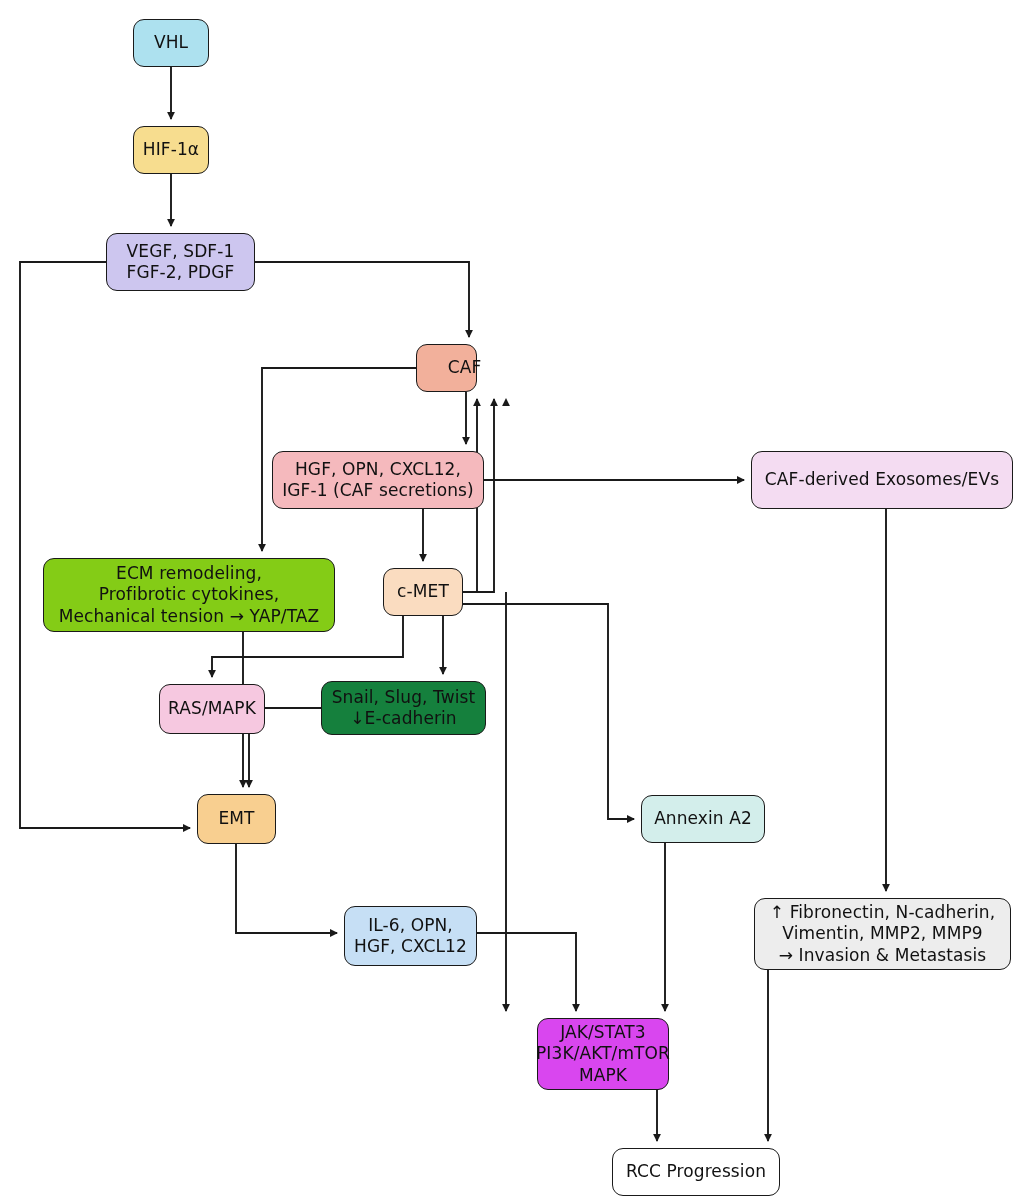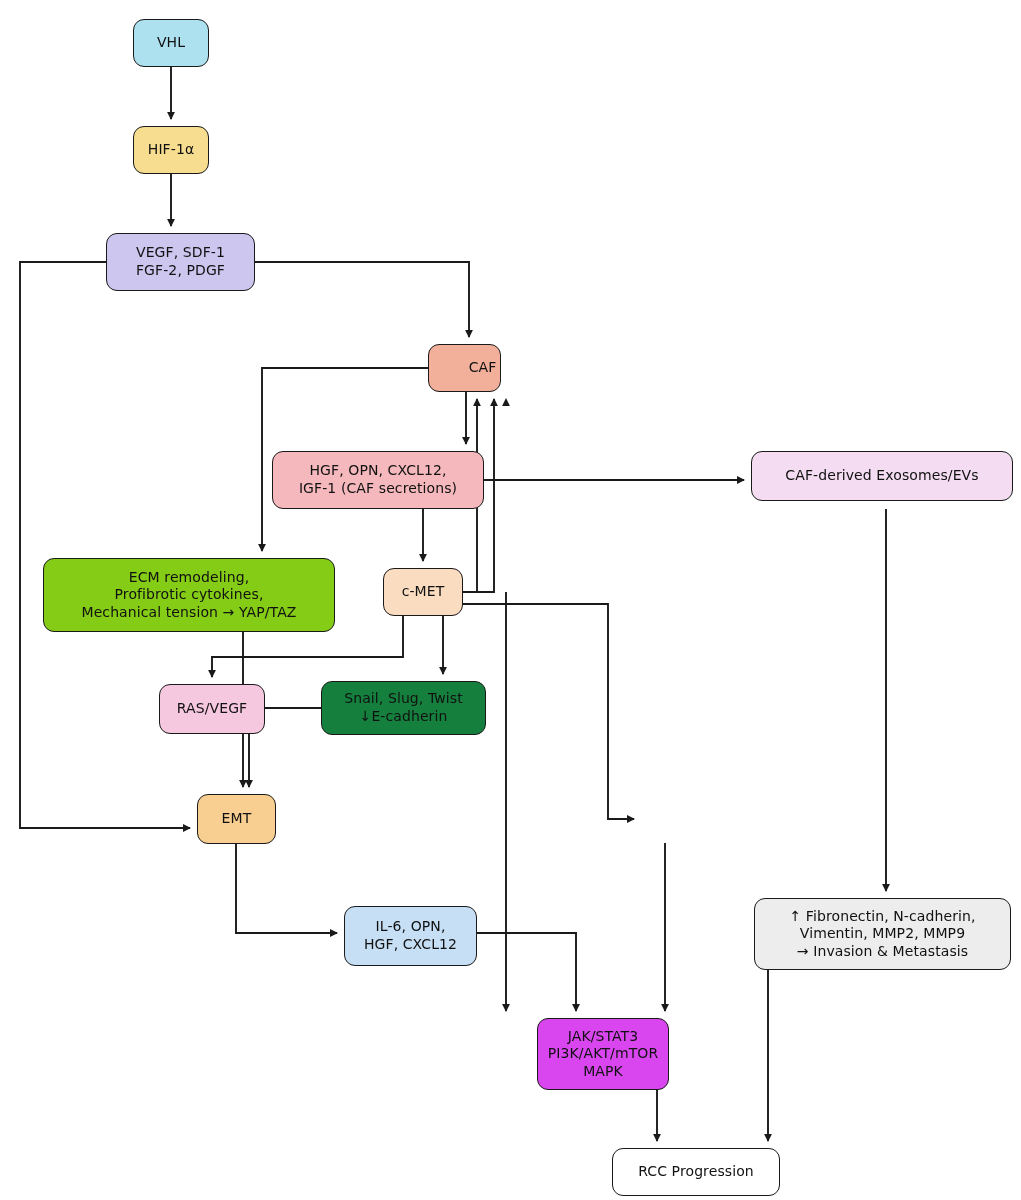--- a/index.html
+++ b/index.html
@@ -9,21 +9,21 @@
   .node{
     position:absolute;
     box-sizing:border-box;
     border:1.6px solid #1a1a1a;
     border-radius:11px;
     display:flex;
     align-items:center;
     justify-content:center;
     text-align:center;
     color:#111111;
-    font-size:14px;
+    font-size:17px;
     line-height:1.26;
     letter-spacing:0.1px;
     white-space:pre-line;
     padding:2px 8px;
     z-index:5;
   }
 </style>
 </head>
 <body>
 
@@ -86,40 +86,41 @@
     </g>
   </svg>
 
   <div class="node" style="left:133px;top:19px;width:76px;height:48px;background:#ade1ef;">VHL</div>
 
   <div class="node" style="left:133px;top:126px;width:76px;height:48px;background:#f7dd8f;">HIF-1α</div>
 
   <div class="node" style="left:106px;top:233px;width:149px;height:58px;background:#cdc6ef;">VEGF, SDF-1
 FGF-2, PDGF</div>
 
-  <div class="node" style="left:428px;top:344px;width:73px;height:48px;background:#f2b09b;padding-left:44px;">CAF</div>
+  <div class="node" style="left:416px;top:344px;width:61px;height:48px;background:#f2b09b;padding-left:44px;">CAF</div>
 
   <div class="node" style="left:272px;top:451px;width:212px;height:58px;background:#f5b9bd;">HGF, OPN, CXCL12,
 IGF-1 (CAF secretions)</div>
 
-  <div class="node" style="left:751px;top:451px;width:262px;height:50px;background:#f4dcf2;">CAF-derived Exosomes/EVs</div>
+  <div class="node" style="left:751px;top:451px;width:262px;height:58px;background:#f4dcf2;">CAF-derived Exosomes/EVs</div>
 
   <div class="node" style="left:43px;top:558px;width:292px;height:74px;background:#84cc16;">ECM remodeling,
 Profibrotic cytokines,
 Mechanical tension → YAP/TAZ</div>
 
   <div class="node" style="left:383px;top:568px;width:80px;height:48px;background:#fadcc0;">c-MET</div>
 
-  <div class="node" style="left:159px;top:684px;width:106px;height:50px;background:#f6c8e0;">RAS/VEGF</div>
+  <div class="node" style="left:159px;top:684px;width:106px;height:50px;background:#f6c8e0;">RAS/MAPK</div>
 
   <div class="node" style="left:321px;top:681px;width:165px;height:54px;background:#15803d;">Snail, Slug, Twist
 ↓E-cadherin</div>
 
   <div class="node" style="left:197px;top:794px;width:79px;height:50px;background:#f8cf90;">EMT</div>
 
+  <div class="node" style="left:641px;top:795px;width:124px;height:48px;background:#d3eeeb;">Annexin A2</div>
 
   <div class="node" style="left:344px;top:906px;width:133px;height:60px;background:#c6dff5;">IL-6, OPN,
 HGF, CXCL12</div>
 
   <div class="node" style="left:754px;top:898px;width:257px;height:72px;background:#ededed;">↑ Fibronectin, N-cadherin,
 Vimentin, MMP2, MMP9
 → Invasion &amp; Metastasis</div>
 
   <div class="node" style="left:537px;top:1018px;width:132px;height:72px;background:#d946ef;">JAK/STAT3
 PI3K/AKT/mTOR

